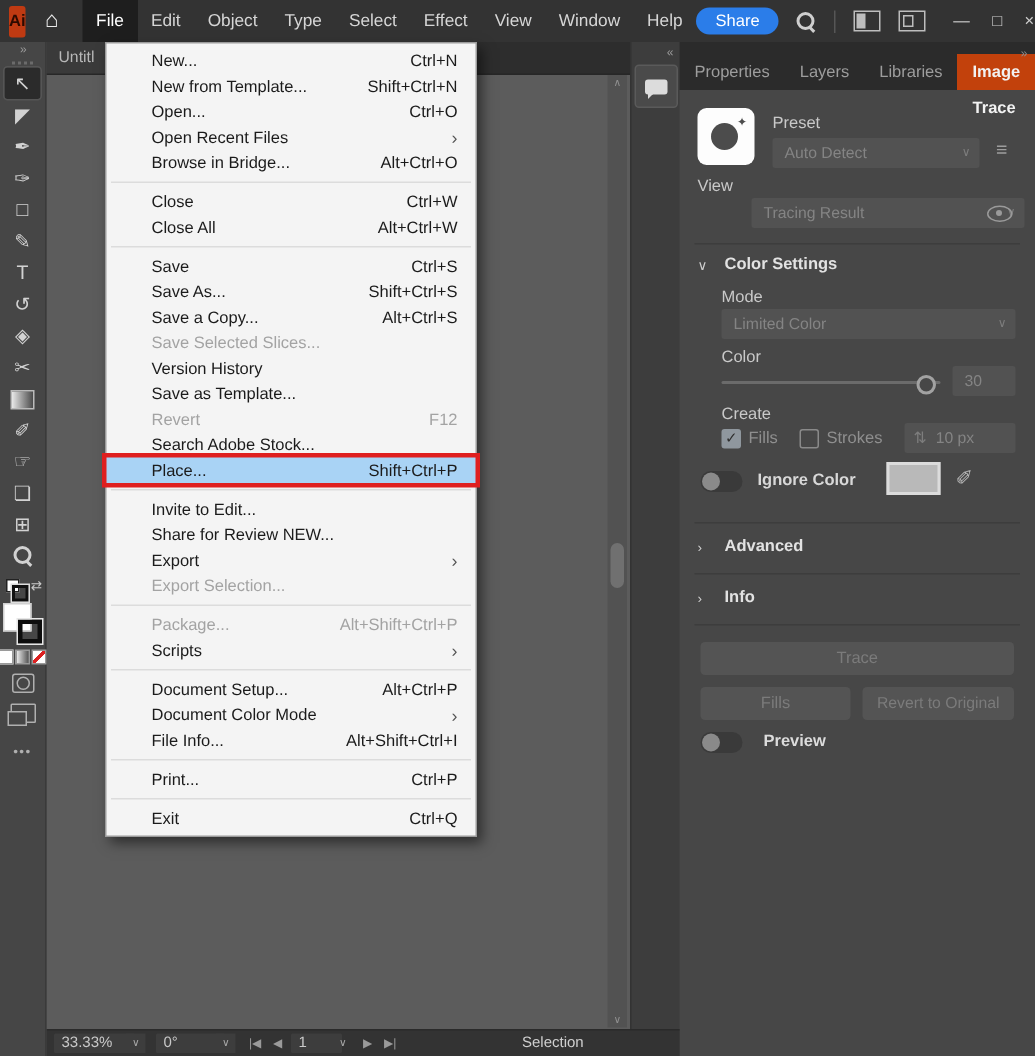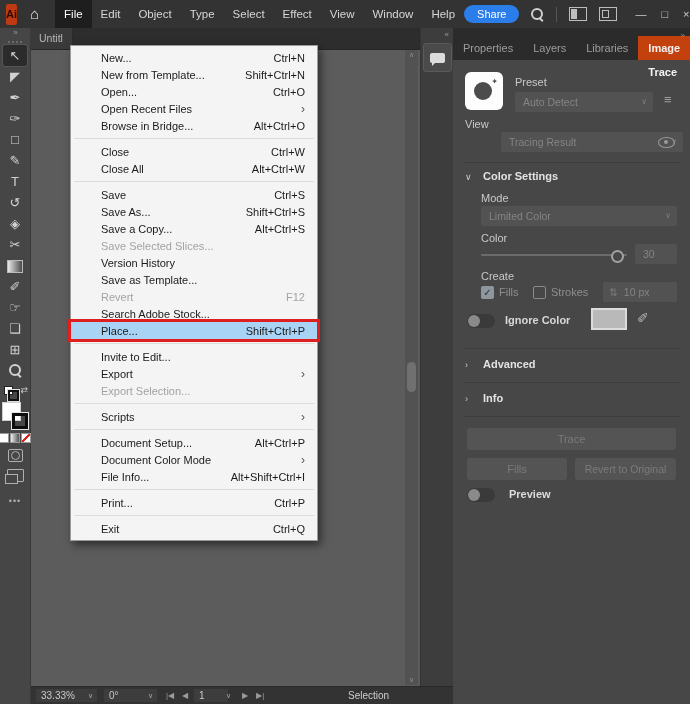--- a/index.html
+++ b/index.html
@@ -110,21 +110,21 @@
   .pbtn.small{font-size:10.5px;}
   
   .statusbar{position:absolute;left:30px;bottom:0;width:423px;height:17px;background:#333;border-top:1px solid #2a2a2a;
              font-size:10px;color:#c9c9c9;z-index:3;}
   .sb-box{position:absolute;top:2px;height:13px;line-height:13px;background:#3d3d3d;padding:0 5px;border-radius:1px;}
   .sb-chev{position:absolute;top:2px;height:13px;line-height:13px;font-size:7px;color:#a8a8a8;padding:0 4px;background:#3d3d3d;}
   .sb-nav{position:absolute;top:2px;height:13px;line-height:13px;font-size:8px;color:#9a9a9a;}
   .sb-label{position:absolute;top:2px;height:13px;line-height:13px;color:#cfcfcf;}
   
   .filemenu{position:absolute;left:70px;top:28px;width:248px;background:#f4f4f4;border:1px solid #9b9b9b;
-            box-shadow:3px 4px 8px rgba(0,0,0,.5);z-index:40;padding:3px 0;box-sizing:border-box;margin-top:17px;}
+            box-shadow:3px 4px 8px rgba(0,0,0,.5);z-index:40;padding:3px 0;box-sizing:border-box;}
   .m-row{position:relative;display:flex;justify-content:space-between;align-items:center;height:17px;
          padding:0 12px 0 30px;font-size:11px;color:#1b1b1b;cursor:default;}
   .m-row .m-label{white-space:nowrap;}
   .m-row .m-short{color:#1b1b1b;}
   .m-row.dis,.m-row.dis .m-short{color:#a3a3a3;}
   .m-row .m-sub{font-size:12px;color:#555;}
   .m-sep{height:1px;background:#dcdcdc;margin:4px 3px;}
   .m-row.hl{background:#a9d3f5;box-shadow:0 0 0 3px #df1f1f;z-index:2;}
 </style>
 </head>
@@ -374,27 +374,34 @@
       </div>
       <div class="m-row hl">
         <span class="m-label">Place...</span>
         <span class="m-short">Shift+Ctrl+P</span>
       </div>
       <div class="m-sep"></div>
       <div class="m-row">
         <span class="m-label">Invite to Edit...</span>
       </div>
       <div class="m-row">
+        <span class="m-label">Share for Review NEW...</span>
+      </div>
+      <div class="m-row">
         <span class="m-label">Export</span>
         <span class="m-sub">›</span>
       </div>
       <div class="m-row dis">
         <span class="m-label">Export Selection...</span>
       </div>
       <div class="m-sep"></div>
+      <div class="m-row dis">
+        <span class="m-label">Package...</span>
+        <span class="m-short">Alt+Shift+Ctrl+P</span>
+      </div>
       <div class="m-row">
         <span class="m-label">Scripts</span>
         <span class="m-sub">›</span>
       </div>
       <div class="m-sep"></div>
       <div class="m-row">
         <span class="m-label">Document Setup...</span>
         <span class="m-short">Alt+Ctrl+P</span>
       </div>
       <div class="m-row">

